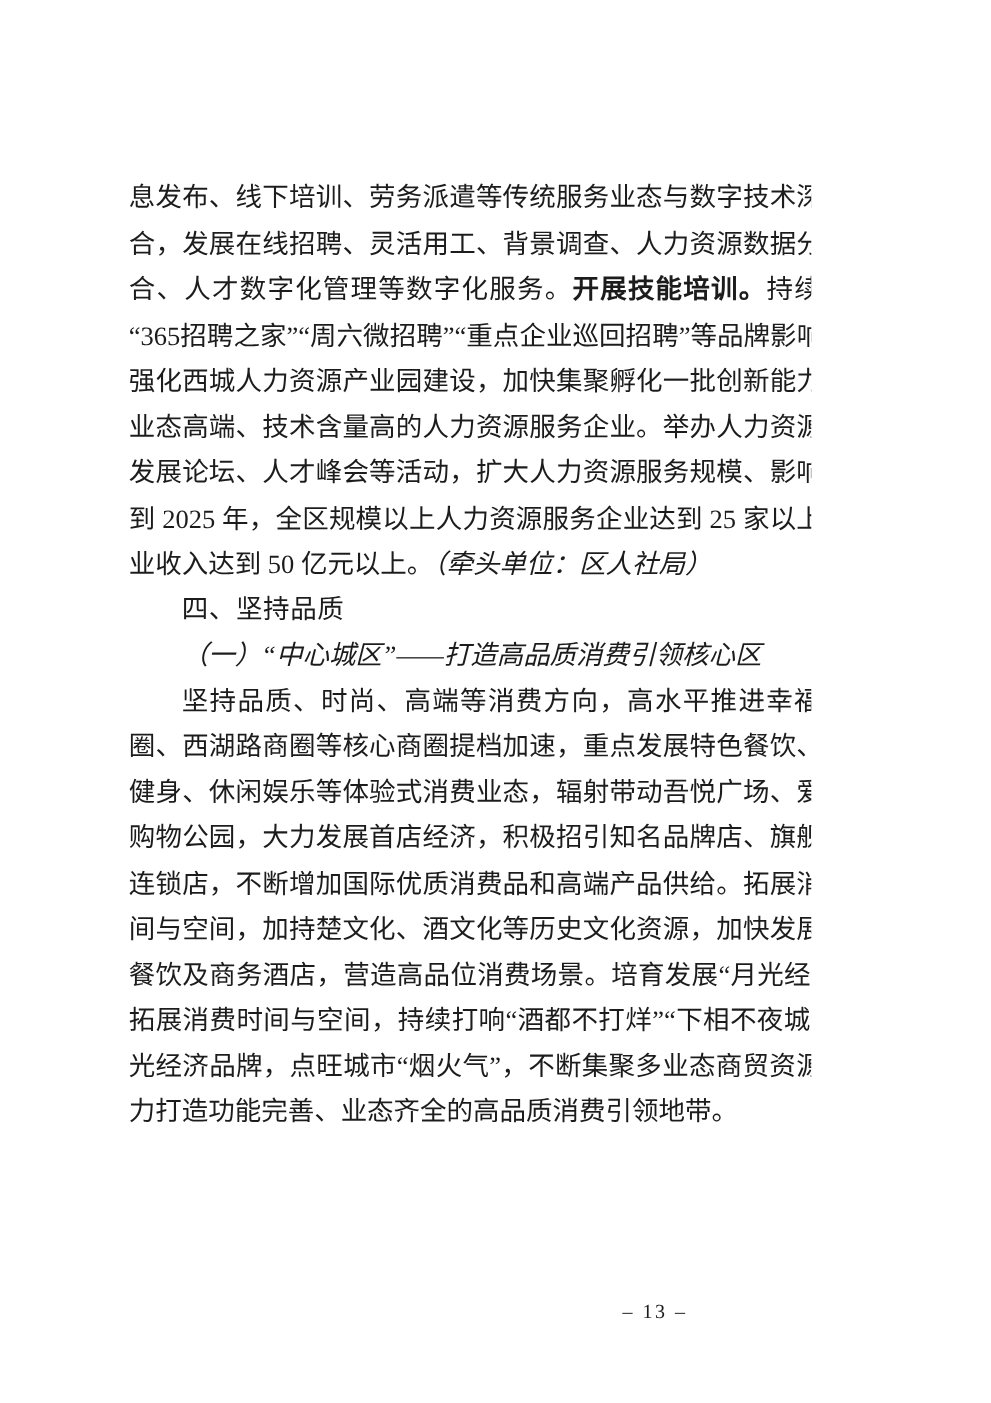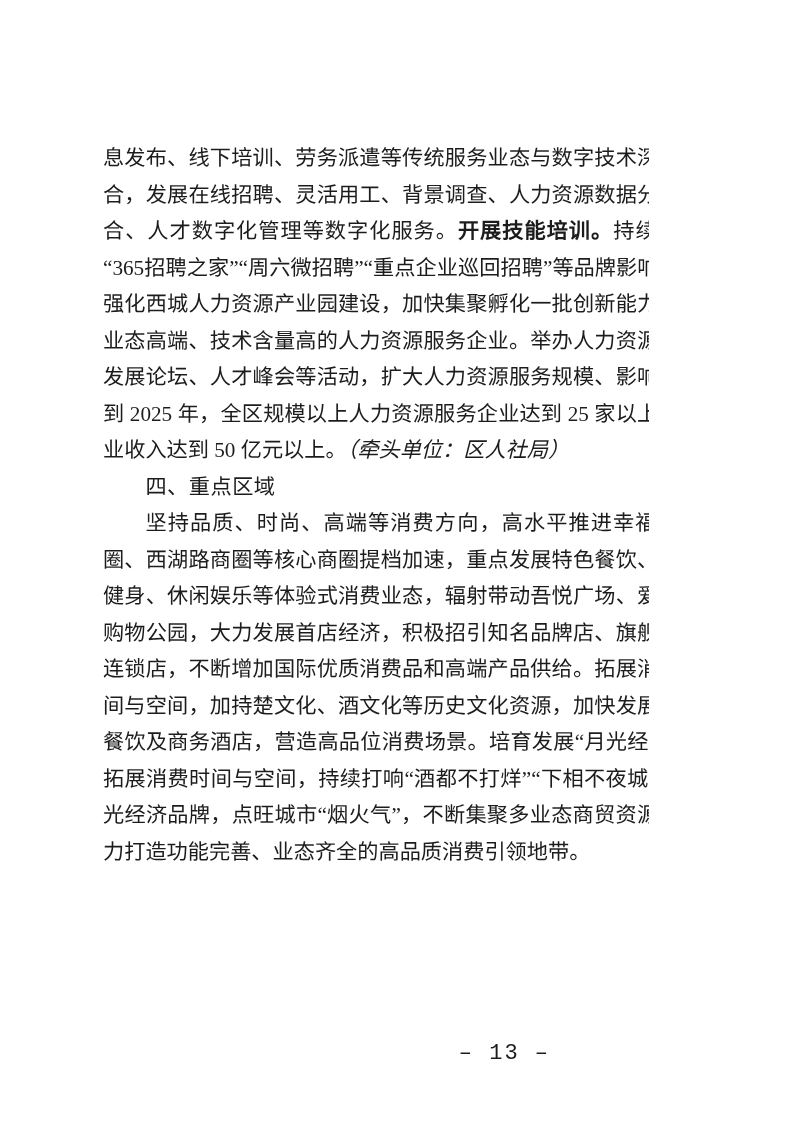--- a/index.html
+++ b/index.html
@@ -47,38 +47,39 @@
   
   .kai { font-style: italic; }
   .subheading {
     text-indent: 2em;
     font-style: italic;
   }
   .page-footer {
     position: absolute;
     top: 1041px;
     right: 99px;
-    font-size: 22px;
+    font-size: 16px;
     letter-spacing: 2px;
-    font-family: Liberation Mono, monospace;
+    font-family: Liberation Serif, serif;
     color: #1c1c1c;
   }
 </style>
 </head>
 <body>
 
 <div class="page">
   <div class="content">
 
     <p class="para">
       <span>息发布、线下培训、劳务派遣等传统服务业态与数字技术深度融合，发展在线招聘、灵活用工、背景调查、人力资源数据分析整合、人才数字化管理等数字化服务。</span><span class="hei">开展技能培训。</span><span>持续深化“365招聘之家”“周六微招聘”“重点企业巡回招聘”等品牌影响力。强化西城人力资源产业园建设，加快集聚孵化一批创新能力强、业态高端、技术含量高的人力资源服务企业。举办人力资源服务发展论坛、人才峰会等活动，扩大人力资源服务规模、影响力。到 2025 年，全区规模以上人力资源服务企业达到 25 家以上，营业收入达到 50 亿元以上。</span><span class="kai">（牵头单位：区人社局）</span>
     </p>
 
-    <h2 class="heading">四、重点区域</h2>
+    <h2 class="heading">四、坚持品质</h2>
 
 
+    <h3 class="subheading">（一）“中心城区”——打造高品质消费引领核心区</h3>
 
     <p class="para indent">坚持品质、时尚、高端等消费方向，高水平推进幸福路商圈、西湖路商圈等核心商圈提档加速，重点发展特色餐饮、体育健身、休闲娱乐等体验式消费业态，辐射带动吾悦广场、爱琴海购物公园，大力发展首店经济，积极招引知名品牌店、旗舰店和连锁店，不断增加国际优质消费品和高端产品供给。拓展消费时间与空间，加持楚文化、酒文化等历史文化资源，加快发展高端餐饮及商务酒店，营造高品位消费场景。培育发展“月光经济”，拓展消费时间与空间，持续打响“酒都不打烊”“下相不夜城”等月光经济品牌，点旺城市“烟火气”，不断集聚多业态商贸资源，着力打造功能完善、业态齐全的高品质消费引领地带。</p>
 
   </div>
 
   <div class="page-footer">– 13 –</div>
 </div>
 
 </body></html>

